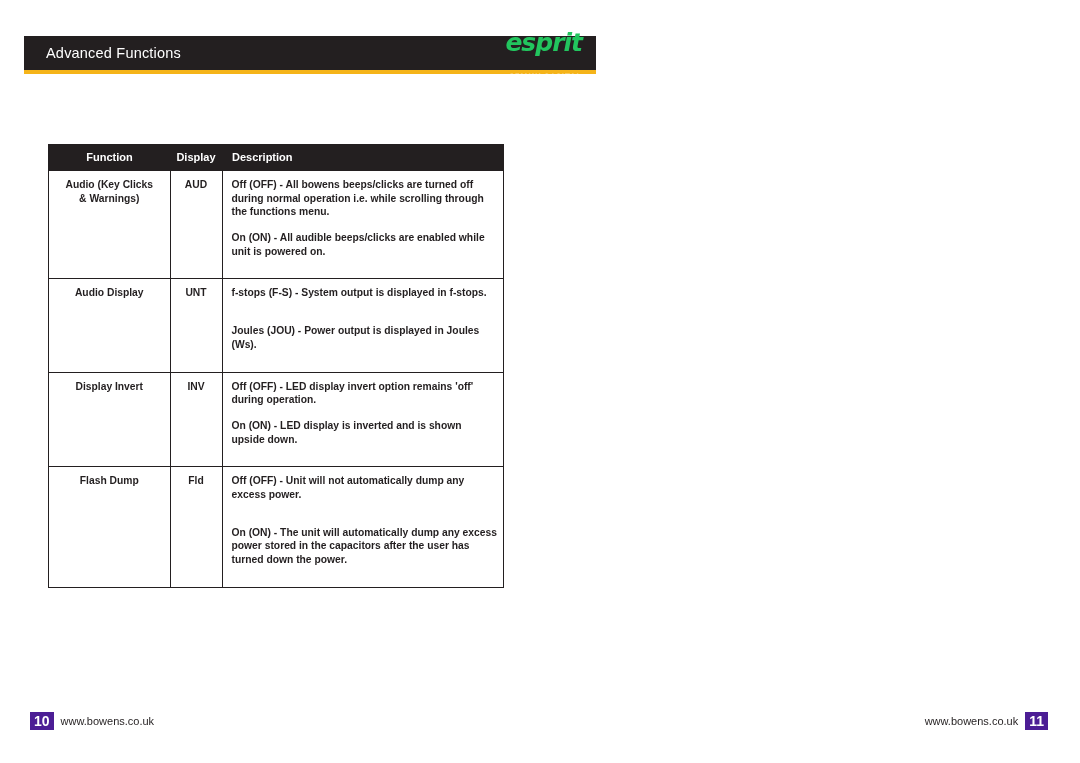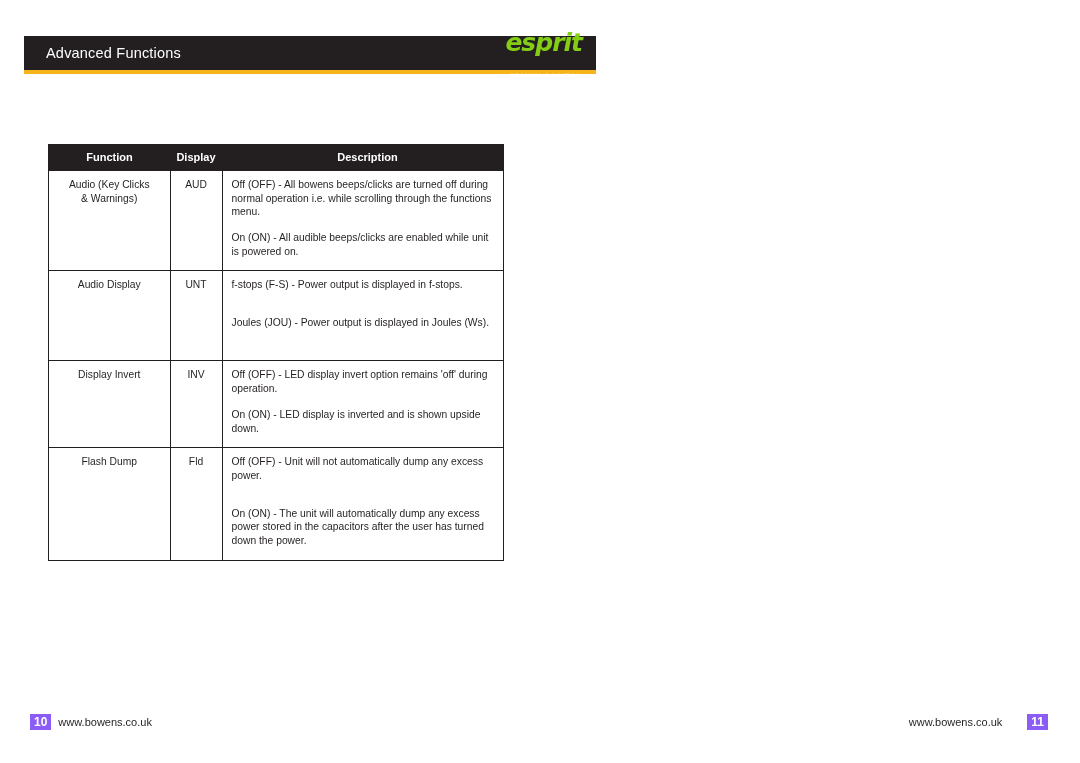--- a/index.html
+++ b/index.html
@@ -44,21 +44,21 @@
     right:14px;
     top:2px;
     width:120px;height:34px;
     display:flex;flex-direction:column;
     align-items:flex-end;justify-content:center;
     line-height:1;
   }
   .logo-main{
     font-family:"DejaVu Sans", sans-serif;
     font-style:italic;font-weight:bold;
-    font-size:25px;color:#84cc16;
+    font-size:25px;color:#22c55e;
     letter-spacing:-1px;
     position:relative;
   }
   .logo-sub{
     font-family:"DejaVu Sans", sans-serif;
     font-style:italic;font-weight:bold;
     font-size:7.2px;color:#ffffff;
     letter-spacing:.7px;
     margin-top:18px;
     margin-right:1px;
@@ -76,29 +76,30 @@
   .fn-table th{
     background:#231f20;
     color:#ffffff;
     font-size:11px;
     font-weight:bold;
     padding:6px 0 7px 0;
     border:none;
   }
   .fn-table th.c-function{width:121px;}
   .fn-table th.c-display{width:52px;}
-  .fn-table th.c-desc{width:271px;text-align:center;padding-left:10px;margin-top:14px;}
+  .fn-table th.c-desc{width:271px;text-align:left;padding-left:10px;margin-top:14px;}
   .fn-table td{
     border:1.1px solid #231f20;
     border-top-width:1.3px;
     font-size:10.3px;
     line-height:1.33;
     vertical-align:top;
-    padding:7px 4px 12px 4px;
+    padding:7px 4px 20px 4px;
     color:#231f20;
+    font-weight:bold;
   }
   .fn-table td.c-function{text-align:center;}
   .fn-table td.c-display{text-align:center;}
   .fn-table td.c-desc{text-align:left;padding-left:9px;padding-right:6px;}
   .fn-table td.c-function,.fn-table td.c-display{border-left:none;}
   .fn-table tr td:first-child{border-left:none;}
   .fn-table tr td:last-child{border-right:none;}
   .desc-block{margin:0;}
   .desc-gap{height:12px;}
 
@@ -106,28 +107,28 @@
   .footer{
     position:absolute;
     bottom:33px;
     display:flex;align-items:center;
     font-size:11px;
     color:#231f20;
   }
   .footer-left{left:30px;}
   .footer-right{right:32px;}
   .pagenum{
-    background:#8b5cf6;color:#ffffff;
-    font-size:12px;font-weight:bold;
+    background:#4c1d95;color:#ffffff;
+    font-size:14px;font-weight:bold;
     padding:2px 4px 2px 4px;
     line-height:1;
     display:inline-block;
   }
   .footer-left .pagenum{margin-right:7px;}
-  .footer-right .pagenum{margin-left:25px;text-align:center;}
+  .footer-right .pagenum{margin-left:7px;text-align:center;}
 </style>
 </head>
 <body>
 
 <div class="page page-left">
 
   <div class="banner banner-left">
     <span class="banner-title">Advanced Functions</span>
     <div class="logo">
       <span class="logo-main">esprit</span>
@@ -151,21 +152,21 @@
         <td class="c-desc">
           <div class="desc-block">Off (OFF) - All bowens beeps/clicks are turned off during normal operation i.e. while scrolling through the functions menu.</div>
           <div class="desc-gap"></div>
           <div class="desc-block">On (ON) - All audible beeps/clicks are enabled while unit is powered on.</div>
         </td>
       </tr>
       <tr style="height:90px;">
         <td class="c-function" style="white-space:pre-line;">Audio Display</td>
         <td class="c-display">UNT</td>
         <td class="c-desc">
-          <div class="desc-block">f-stops (F-S) - Power output is displayed in f-stops.</div>
+          <div class="desc-block">f-stops (F-S) - System output is displayed in f-stops.</div>
           <div class="desc-gap" style="height:24px;"></div>
           <div class="desc-block">Joules (JOU) - Power output is displayed in Joules (Ws).</div>
         </td>
       </tr>
       <tr style="height:76px;">
         <td class="c-function" style="white-space:pre-line;">Display Invert</td>
         <td class="c-display">INV</td>
         <td class="c-desc">
           <div class="desc-block">Off (OFF) - LED display invert option remains 'off' during operation.</div>
           <div class="desc-gap"></div>

